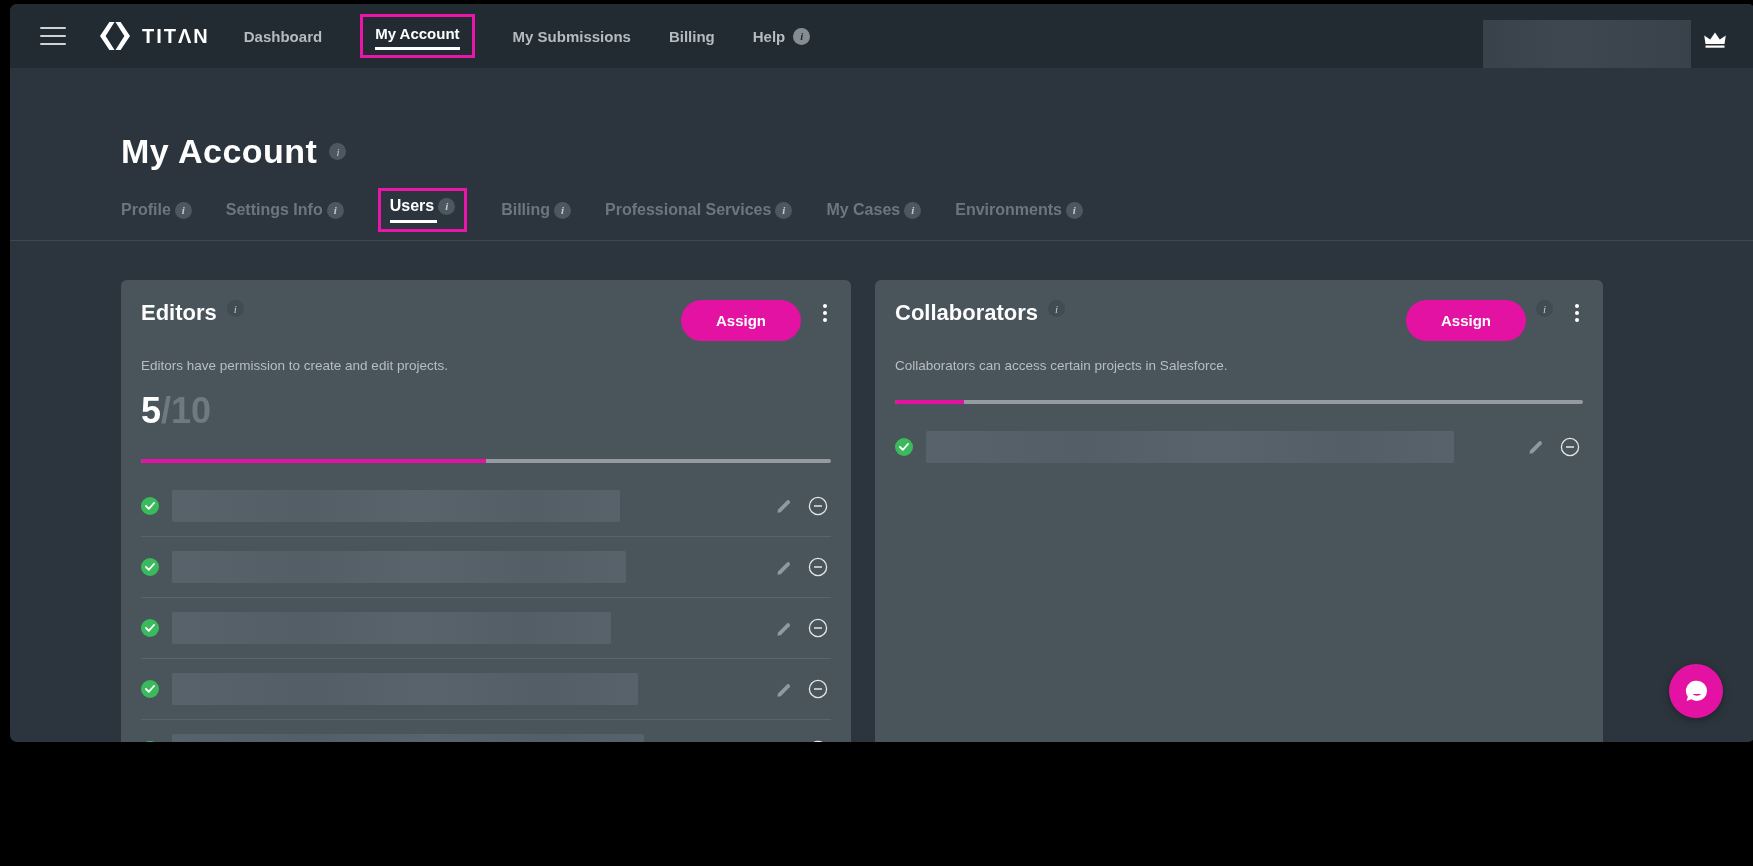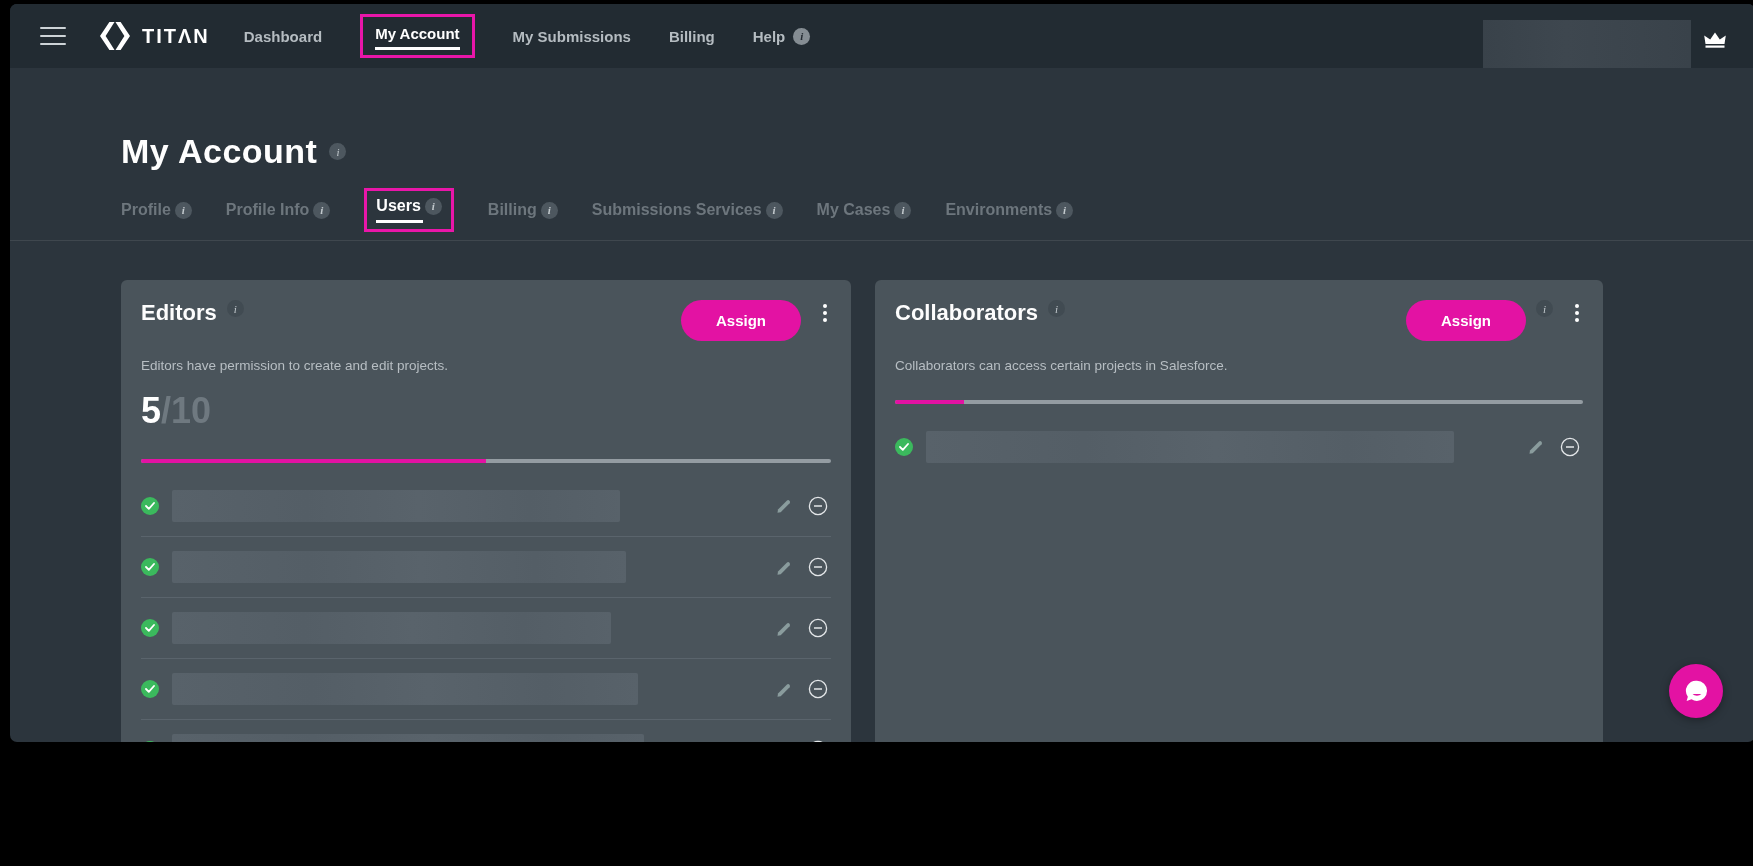--- a/index.html
+++ b/index.html
@@ -116,36 +116,36 @@
     <h1 class="page-title">My Account</h1>
     <span class="badge">i</span>
   </div>
 
   <div class="tabs">
     <div class="tab">
       <span class="tab-label">Profile</span>
       <span class="badge">i</span>
     </div>
     <div class="tab">
-      <span class="tab-label">Profile Info</span>
+      <span class="tab-label">Settings Info</span>
       <span class="badge">i</span>
     </div>
     <span class="tab-ann">
       <div class="tab active">
         <span class="tab-label">Users</span>
         <span class="badge">i</span>
       </div>
       <span class="underline"></span>
     </span>
     <div class="tab">
       <span class="tab-label">Billing</span>
       <span class="badge">i</span>
     </div>
     <div class="tab">
-      <span class="tab-label">Submissions Services</span>
+      <span class="tab-label">Professional Services</span>
       <span class="badge">i</span>
     </div>
     <div class="tab">
       <span class="tab-label">My Cases</span>
       <span class="badge">i</span>
     </div>
     <div class="tab">
       <span class="tab-label">Environments</span>
       <span class="badge">i</span>
     </div>

